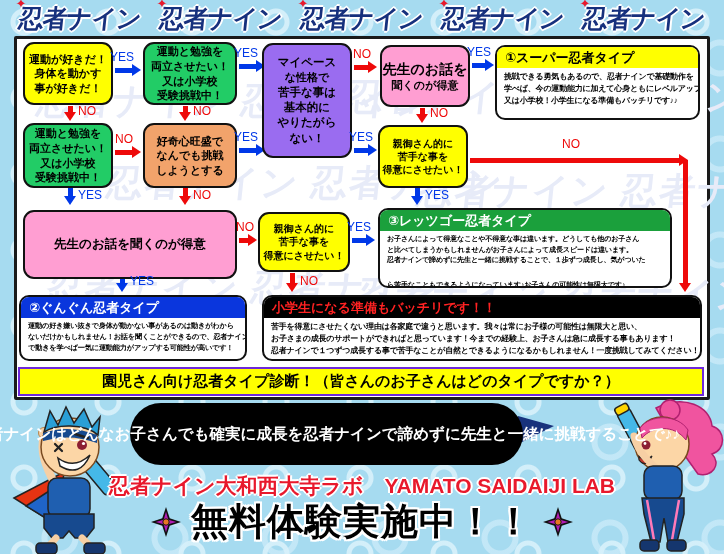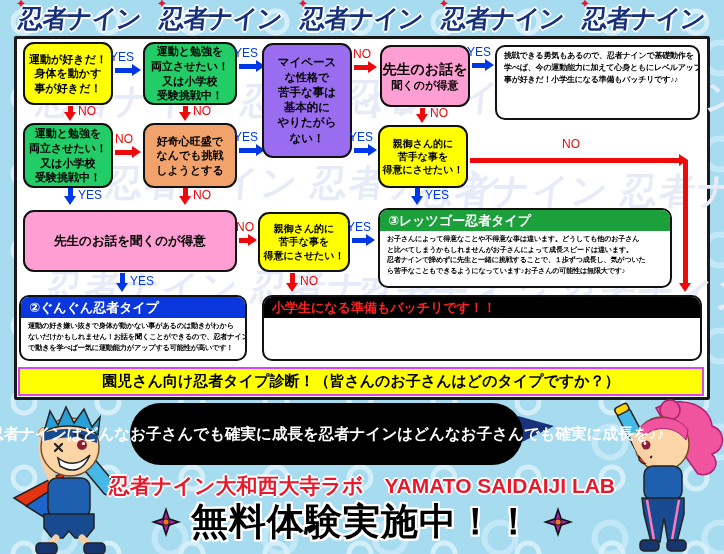--- a/index.html
+++ b/index.html
@@ -25,21 +25,21 @@
   .flow-box{position:absolute;z-index:2;border:2px solid #111;border-radius:11px;box-sizing:border-box;
     display:flex;flex-direction:column;justify-content:center;align-items:center;text-align:center;}
   .flow-box div{font-weight:800;color:#000;line-height:1.32;white-space:nowrap;}
   .arrow-bar{position:absolute;z-index:1;}
   .arrow-head{position:absolute;width:0;height:0;z-index:1;}
   .arrow-label{position:absolute;z-index:3;font-size:12px;font-weight:400;line-height:1;}
   .result-box{position:absolute;z-index:2;background:#fff;border:2px solid #111;border-radius:10px;box-sizing:border-box;overflow:hidden;}
   .result-head{height:21px;line-height:21px;padding-left:8px;font-size:13px;font-weight:900;white-space:nowrap;}
   .result-body{padding:3px 7px 0 7px;}
   .result-body div{font-weight:800;color:#000;line-height:1.5;white-space:nowrap;letter-spacing:-0.2px;}
-  .banner{position:absolute;left:1px;top:328px;width:686px;height:29px;z-index:2;background:#ffff00;border:2px solid #d946ef;
+  .banner{position:absolute;left:1px;top:328px;width:686px;height:29px;z-index:2;background:#ffff00;border:2px solid #6d28d9;
     box-sizing:border-box;text-align:center;font-size:15px;font-weight:900;color:#000;line-height:24px;white-space:nowrap;}
   
   .bubble{position:absolute;left:130px;top:403px;width:393px;height:62px;background:#000000;border-radius:32px;
     display:flex;flex-direction:row;justify-content:center;align-items:center;z-index:2;}
   .bubble div{color:#fff;font-size:15.5px;font-weight:900;line-height:1.55;white-space:nowrap;}
   .bubble-tail{position:absolute;left:518px;top:416px;width:0;height:0;z-index:1;
     border-top:10px solid transparent;border-bottom:18px solid transparent;border-left:36px solid #18327c;}
   .lab-line{position:absolute;left:0;top:472px;width:724px;text-align:center;z-index:2;
     font-size:21px;font-weight:900;color:#e8192c;white-space:nowrap;
     text-shadow:-2px 0 #fff,2px 0 #fff,0 -2px #fff,0 2px #fff,-1px -1px #fff,1px 1px #fff;}
@@ -101,21 +101,21 @@
       </div>
       <div class="flow-box" style="left: 363px; top: 6px; width: 90px; height: 62px; background: rgb(255, 158, 210);">
         <div style="font-size: 14px;">先生のお話を</div>
         <div style="font-size: 11px;">聞くのが得意</div>
       </div>
       <div class="flow-box" style="left: 361px; top: 86px; width: 90px; height: 63px; background: rgb(255, 255, 0);">
         <div style="font-size: 10px;">親御さん的に</div>
         <div style="font-size: 10px;">苦手な事を</div>
         <div style="font-size: 10px;">得意にさせたい！</div>
       </div>
-      <div class="flow-box" style="left: 6px; top: 171px; width: 214px; height: 62px; background: rgb(255, 158, 210);">
+      <div class="flow-box" style="left: 6px; top: 171px; width: 214px; height: 69px; background: rgb(255, 158, 210);">
         <div style="font-size: 12.5px;">先生のお話を聞くのが得意</div>
       </div>
       <div class="flow-box" style="left: 241px; top: 173px; width: 92px; height: 60px; background: rgb(255, 255, 0);">
         <div style="font-size: 10px;">親御さん的に</div>
         <div style="font-size: 10px;">苦手な事を</div>
         <div style="font-size: 10px;">得意にさせたい！</div>
       </div>
       <div class="arrow-bar" style="background: rgb(0, 56, 232); left: 98px; top: 29px; width: 18px; height: 5px;"></div>
       <div class="arrow-head" style="left: 115px; top: 25px; border-top: 6.5px solid transparent; border-bottom: 6.5px solid transparent; border-left: 9px solid rgb(0, 56, 232);"></div>
       <div class="arrow-label" style="color: rgb(0, 56, 232); left: 93px; top: 12px;">YES</div>
@@ -166,54 +166,60 @@
       <div class="arrow-bar" style="background: rgb(0, 56, 232); left: 103px; top: 234px; width: 5px; height: 11px;"></div>
       <div class="arrow-head" style="left: 99px; top: 244px; border-left: 6.5px solid transparent; border-right: 6.5px solid transparent; border-top: 9px solid rgb(0, 56, 232);"></div>
       <div class="arrow-label" style="color: rgb(0, 56, 232); left: 113px; top: 236px;">YES</div>
       <div class="arrow-bar" style="background: rgb(0, 56, 232); left: 335px; top: 199px; width: 15px; height: 5px;"></div>
       <div class="arrow-head" style="left: 349px; top: 195px; border-top: 6.5px solid transparent; border-bottom: 6.5px solid transparent; border-left: 9px solid rgb(0, 56, 232);"></div>
       <div class="arrow-label" style="color: rgb(0, 56, 232); left: 330px; top: 182px;">YES</div>
       <div class="arrow-bar" style="background: rgb(238, 10, 10); left: 273px; top: 234px; width: 5px; height: 11px;"></div>
       <div class="arrow-head" style="left: 269px; top: 244px; border-left: 6.5px solid transparent; border-right: 6.5px solid transparent; border-top: 9px solid rgb(238, 10, 10);"></div>
       <div class="arrow-label" style="color: rgb(238, 10, 10); left: 283px; top: 236px;">NO</div>
       <div class="result-box" style="left: 478px; top: 6px; width: 205px; height: 75px;">
+        <div class="result-head" style="background: rgb(255, 255, 0); color: rgb(0, 0, 0);">①スーパー忍者タイプ</div>
         <div class="result-body">
           <div style="font-size: 8px;">挑戦できる勇気もあるので、忍者ナインで基礎動作を</div>
           <div style="font-size: 8px;">学べば、今の運動能力に加えて心身ともにレベルアップ</div>
-          <div style="font-size: 8px;">事が好きだ！小学生になる準備もバッチリです♪♪</div>
+          <div style="font-size: 8px;">又は小学校！小学生になる準備もバッチリです♪♪</div>
         </div>
       </div>
       <div class="result-box" style="left: 2px; top: 256px; width: 228px; height: 66px;">
         <div class="result-head" style="background: rgb(10, 54, 221); color: rgb(255, 255, 255);">②ぐんぐん忍者タイプ</div>
         <div class="result-body">
           <div style="font-size: 7.2px;">運動の好き嫌い抜きで身体が動かない事があるのは動きがわから</div>
           <div style="font-size: 7.2px;">ないだけかもしれません！お話を聞くことができるので、忍者ナイン</div>
           <div style="font-size: 7.2px;">で動きを学べば一気に運動能力がアップする可能性が高いです！</div>
         </div>
       </div>
       <div class="result-box" style="left: 361px; top: 169px; width: 294px; height: 80px;">
         <div class="result-head" style="background: rgb(27, 160, 60); color: rgb(255, 255, 255);">③レッツゴー忍者タイプ</div>
         <div class="result-body">
           <div style="font-size: 7.1px;">お子さんによって得意なことや不得意な事は違います。どうしても他のお子さん</div>
           <div style="font-size: 7.1px;">と比べてしまうかもしれませんがお子さんによって成長スピードは違います。</div>
           <div style="font-size: 7.1px;">忍者ナインで諦めずに先生と一緒に挑戦することで、１歩ずつ成長し、気がついた</div>
-          <div style="font-size: 7.1px;">ら苦手なこともできるようになっています♪お子さんの可能性は無限大です♪</div>
+          <div style="font-size: 7.1px; margin-top: 14px;">ら苦手なこともできるようになっています♪お子さんの可能性は無限大です♪</div>
         </div>
       </div>
       <div class="result-box" style="left: 245px; top: 256px; width: 440px; height: 66px;">
         <div class="result-head" style="background: rgb(0, 0, 0); color: rgb(255, 34, 34);">小学生になる準備もバッチリです！！</div>
+        <div class="result-body">
+          <div style="font-size: 8px;">苦手を得意にさせたくない理由は各家庭で違うと思います。我々は常にお子様の可能性は無限大と思い、</div>
+          <div style="font-size: 8px;">お子さまの成長のサポートができればと思っています！今までの経験上、お子さんは急に成長する事もあります！</div>
+          <div style="font-size: 8px;">忍者ナインで１つずつ成長する事で苦手なことが自然とできるようになるかもしれません！一度挑戦してみてください！</div>
+        </div>
       </div>
     </div>
   <div class="banner">園児さん向け忍者タイプ診断！（皆さんのお子さんはどのタイプですか？）</div>
 </div>
 
 <div class="bubble-tail"></div>
 <div class="bubble">
   <div>忍者ナインはどんなお子さんでも確実に成長を</div>
-  <div>忍者ナインはどんなお子さんでも確実に成長を♪♪</div>
+  <div>忍者ナインで諦めずに先生と一緒に挑戦することで♪♪</div>
 </div>
 
 <svg class="char-svg" style="left:0;top:402px" width="135" height="152" viewBox="0 0 135 152">
   <path d="M14,96 L64,70 L58,124 Z" fill="#e63312" stroke="#222" stroke-width="1.5"></path>
   <path d="M26,104 L66,78 L62,126 Z" fill="#1f64c8" stroke="#222" stroke-width="1.5"></path>
   <g transform="rotate(-40 95 70)">
     <rect x="88" y="40" width="15" height="55" rx="3" fill="#45b8e8" stroke="#222" stroke-width="1.5"></rect>
     <rect x="88" y="33" width="15" height="9" rx="3" fill="#ffd400" stroke="#222" stroke-width="1.5"></rect>
   </g>
   <path d="M56,84 C44,62 40,48 44,34" stroke="#f7cfa4" stroke-width="8" fill="none" stroke-linecap="round"></path>

